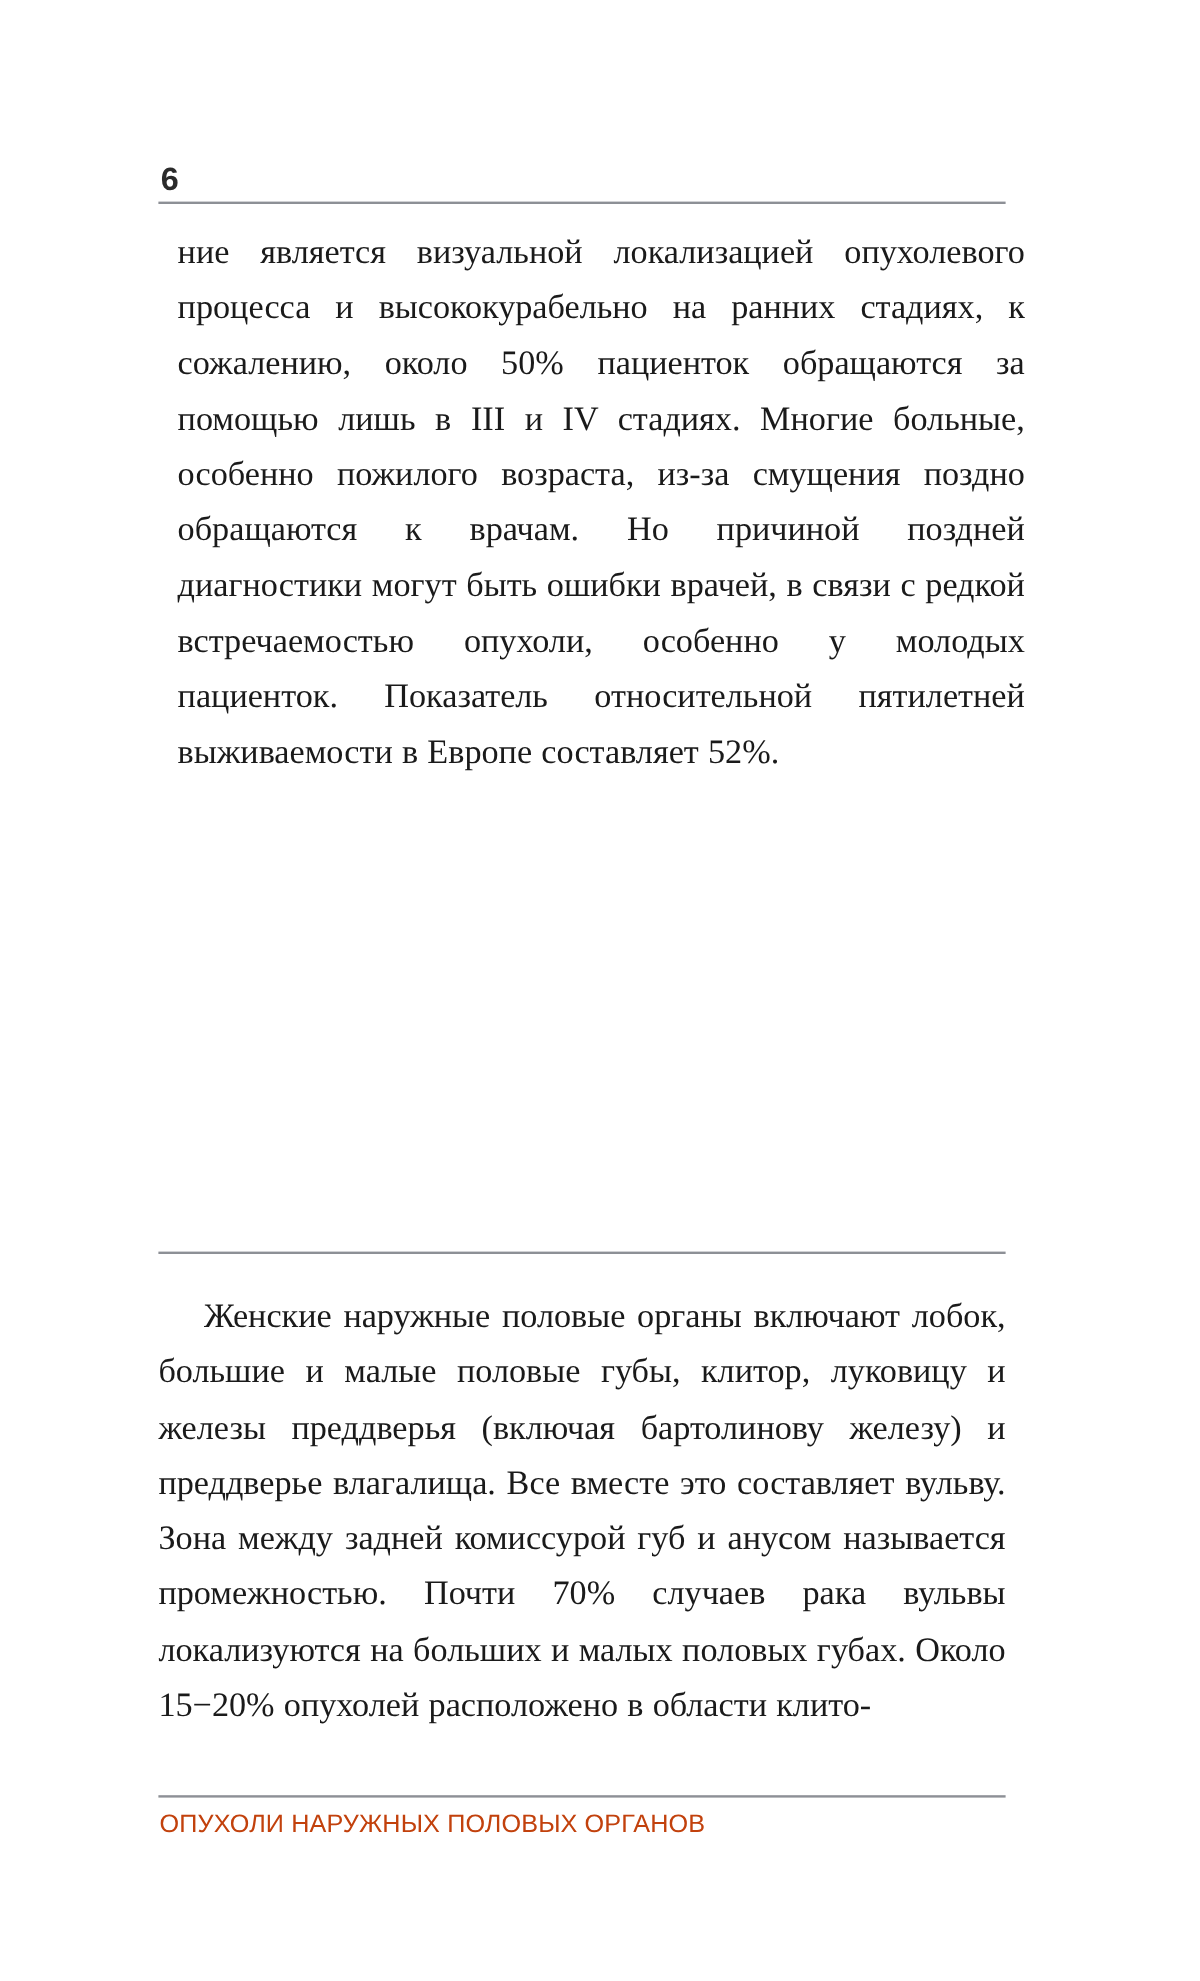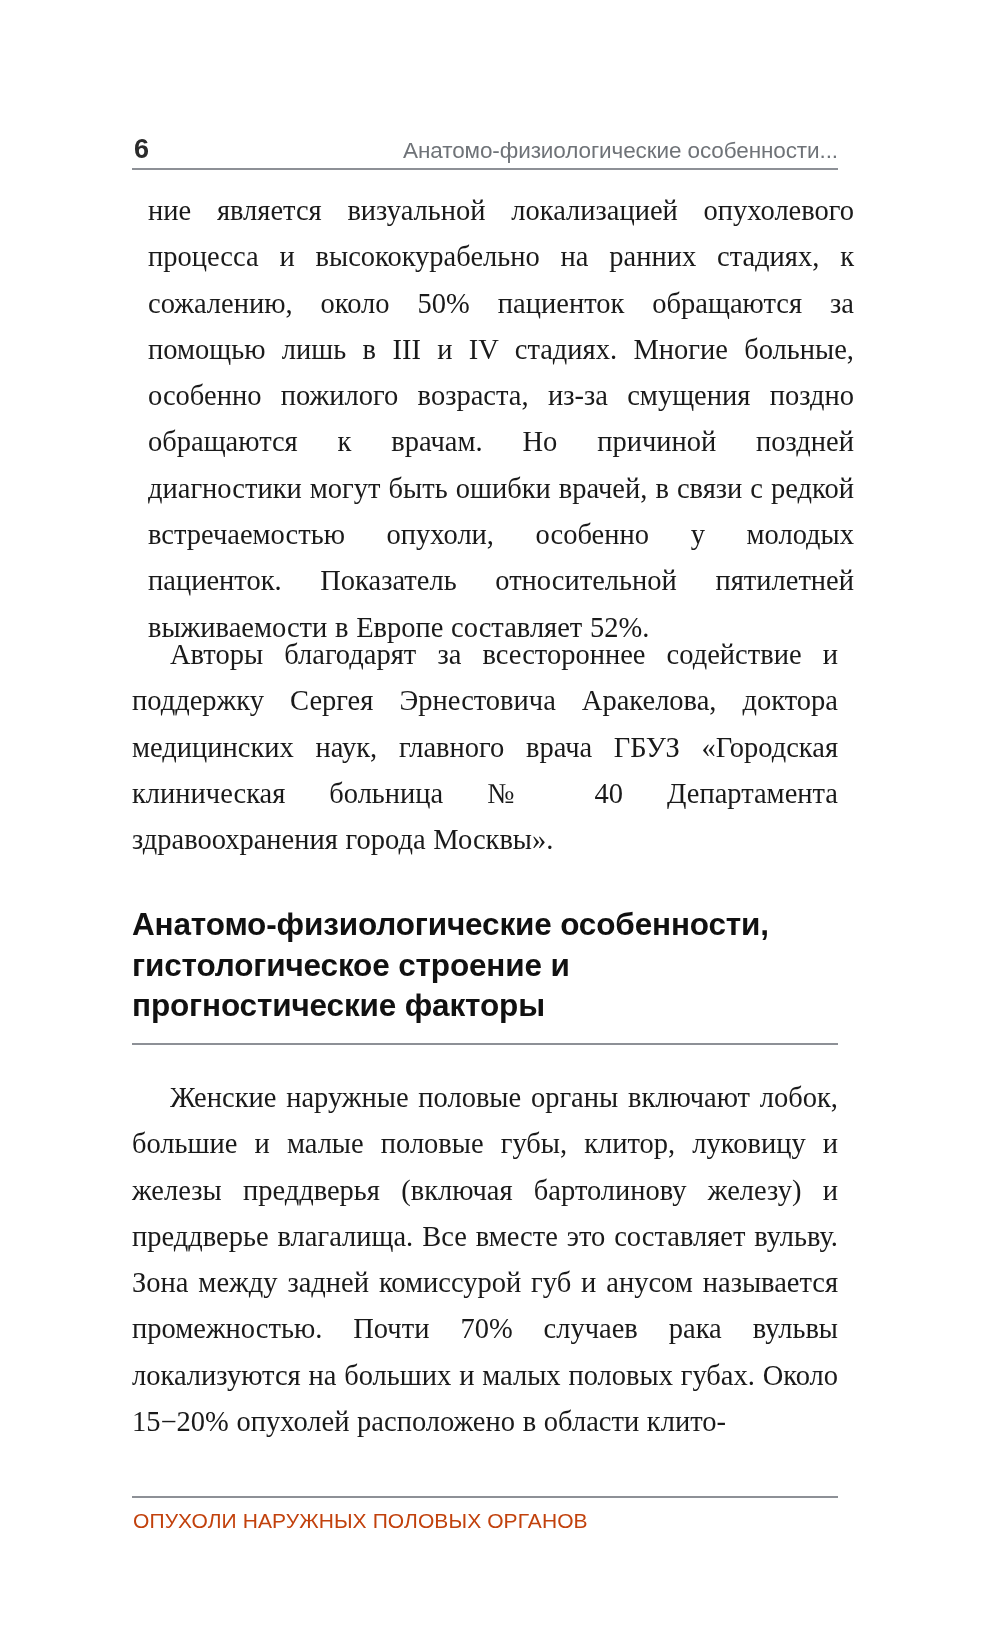--- a/index.html
+++ b/index.html
@@ -138,32 +138,27 @@
   }
 </style>
 </head>
 <body>
 
 <div class="page">
   <div class="content-column">
 
     <div class="page-header">
       <div class="page-number">6</div>
-      <div class="running-head">Анатомо-физиологические особенности...</div>
     </div>
 
     <div class="body-block" id="paragraph-intro">
       <p>ние является визуальной локализацией опухолевого процесса и высококурабельно на ранних стадиях, к сожалению, около 50% пациенток обращаются за помощью лишь в III и IV стадиях. Многие больные, особенно пожилого возраста, из-за смущения поздно обращаются к врачам. Но причиной поздней диагностики могут быть ошибки врачей, в связи с редкой встречаемостью опухоли, особенно у молодых пациенток. Показатель относительной пятилетней выживаемости в Европе составляет 52%.</p>
     </div>
 
-    <div class="body-block" id="paragraph-thanks">
-      <p class="indented">Авторы благодарят за всестороннее содействие и поддержку Сергея Эрнестовича Аракелова, доктора медицинских наук, главного врача ГБУЗ «Городская клиническая больница № 40 Департамента здравоохранения города Москвы».</p>
-    </div>
 
-    <h2 class="section-heading">Анатомо-физиологические особенности, гистологическое строение и прогностические факторы</h2>
     <div class="heading-rule"></div>
 
     <div class="body-block" id="paragraph-anatomy">
       <p class="indented">Женские наружные половые органы включают лобок, большие и малые половые губы, клитор, луковицу и железы преддверья (включая бартолинову железу) и преддверье влагалища. Все вместе это составляет вульву. Зона между задней комиссурой губ и анусом называется промежностью. Почти 70% случаев рака вульвы локализуются на больших и малых половых губах. Около 15−20% опухолей расположено в области клито-</p>
     </div>
 
     <div class="page-footer">
       <div class="footer-title">ОПУХОЛИ НАРУЖНЫХ ПОЛОВЫХ ОРГАНОВ</div>
     </div>
 

